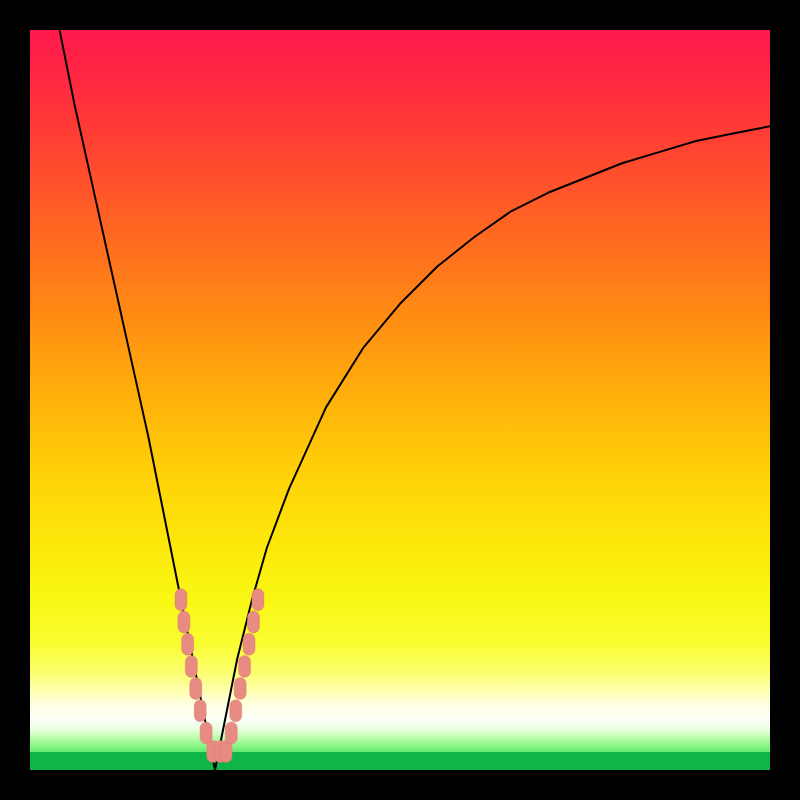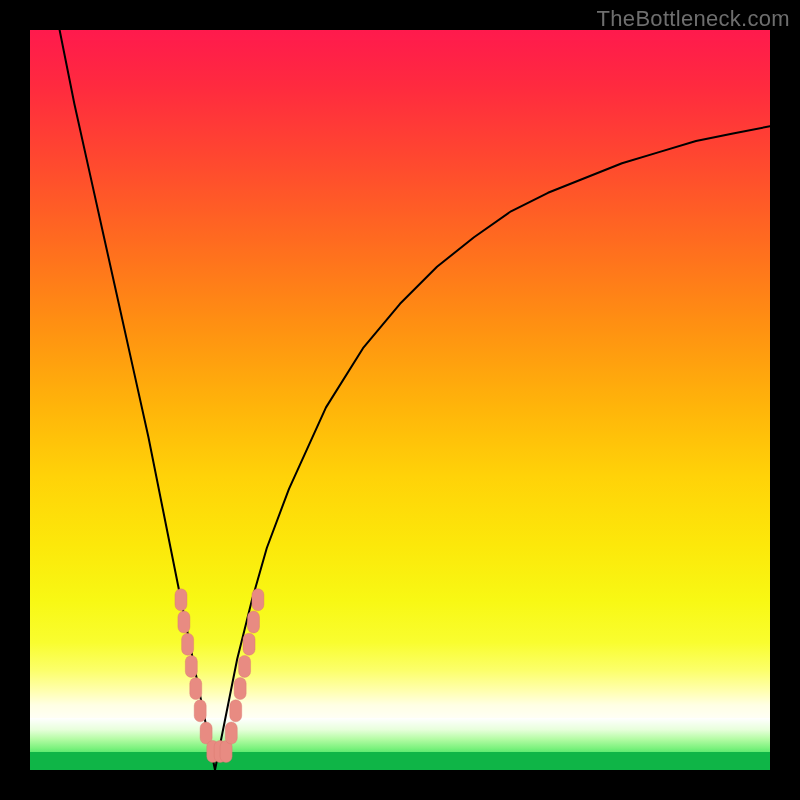--- a/index.html
+++ b/index.html
@@ -94,21 +94,20 @@
   .dot {
     fill: #e88b82;
     stroke: #d9776e;
     stroke-width: 0.4;
   }
 </style>
 </head>
 <body>
 
 <div class="frame">
-  <div class="watermark">TheBottleneck.com</div>
 
   <div class="plot-outer">
     <div class="plot-inner">
       <div class="gradient"></div>
       <div class="gradient-bottom"></div>
       <div class="green-bar"></div>
 
       <svg class="curve" viewBox="0 0 740 740" preserveAspectRatio="none">
         <g id="curve-paths">
             <path d="M29.60 0.00 L44.40 74.00 L59.20 140.60 L74.00 207.20 L88.80 273.80 L103.60 340.40 L118.40 407.00 L133.20 481.00 L140.60 518.00 L148.00 555.00 L155.40 592.00 L162.80 629.00 L170.20 666.00 L177.60 703.00 L185.00 740.00" fill="none" stroke="#000" stroke-width="2" stroke-linecap="round" stroke-linejoin="round"></path>

